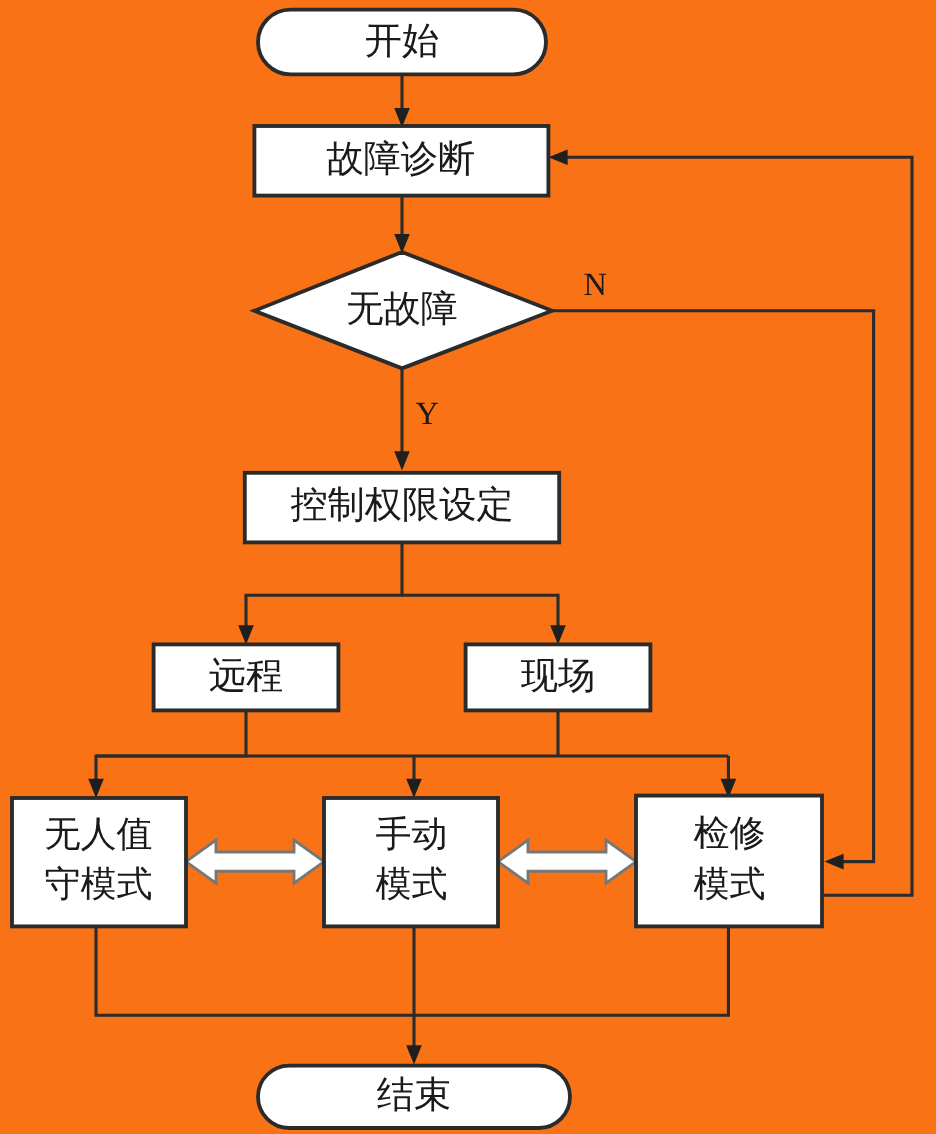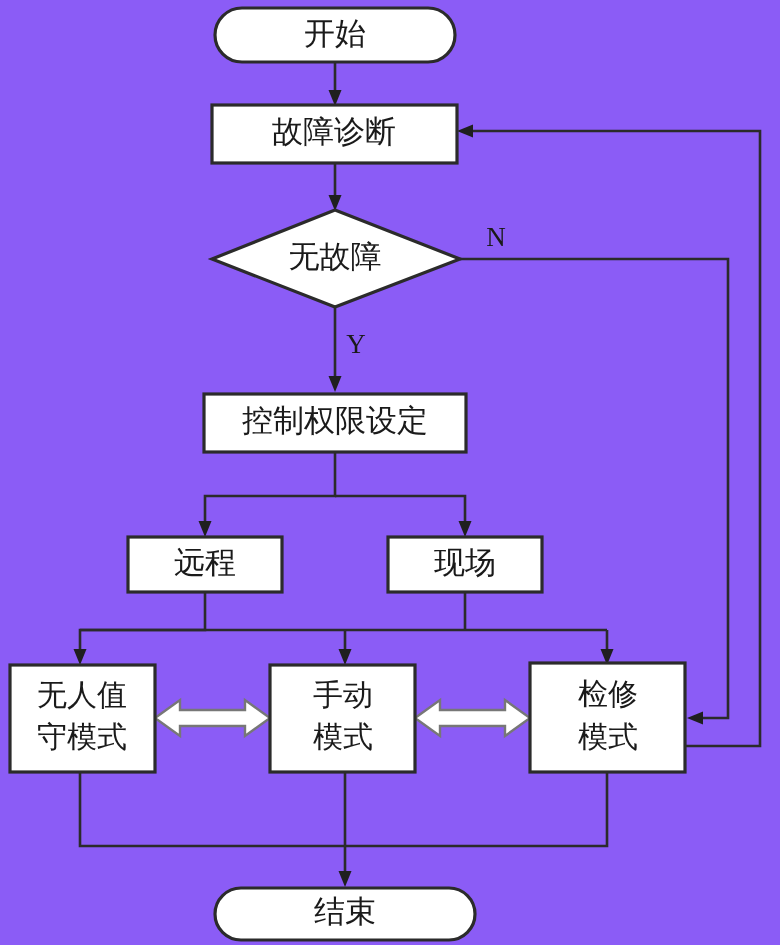--- a/index.html
+++ b/index.html
@@ -8,21 +8,21 @@
     padding: 0;
     background: #ffffff;
   }
   body {
     font-family: "Liberation Serif", "DejaVu Serif", serif;
   }
   #diagram-root {
     position: relative;
     width: 780px;
     height: 945px;
-    background: #8b5cf6;
+    background: #f97316;
     overflow: hidden;
   }
   #flow-svg {
     position: absolute;
     left: 0;
     top: 0;
     width: 780px;
     height: 945px;
   }
   .node-text {

